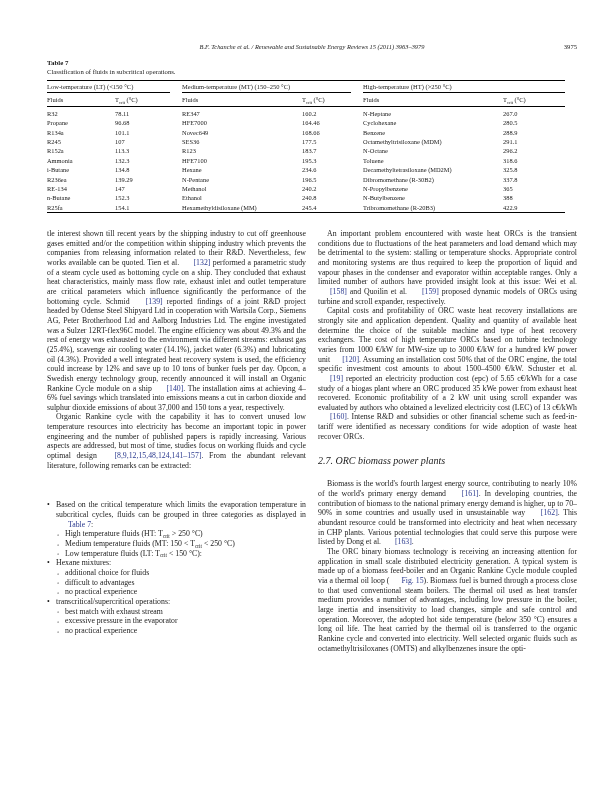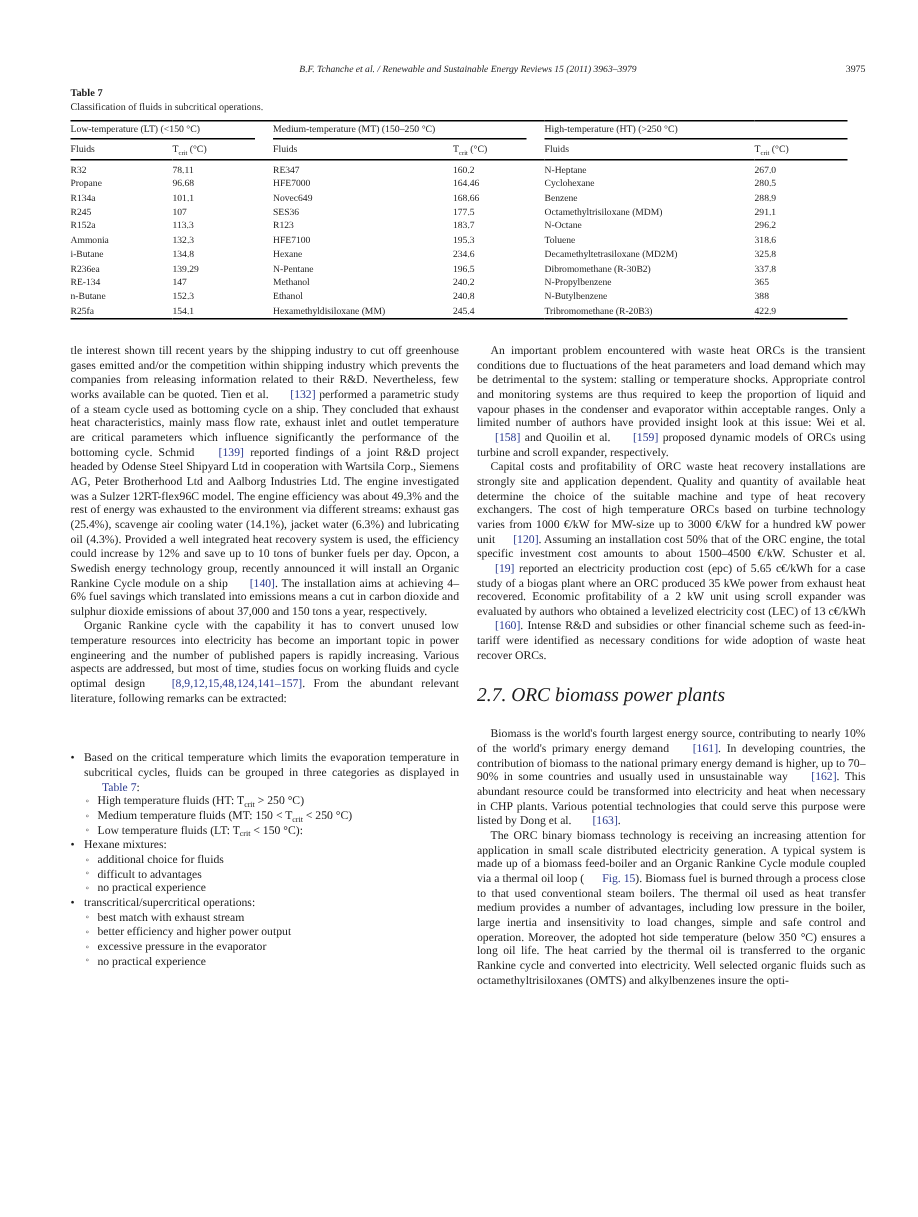--- a/index.html
+++ b/index.html
@@ -28,21 +28,21 @@
   tr.subhead th{border-bottom:1.5px solid #000;padding:2px 0 2.5px 0;font-size:6.5px;}
   tr.first-data td{padding-top:2.5px;}
   tbody td{font-size:6.4px;}
   sub{font-size:68%;line-height:0;position:relative;vertical-align:baseline;top:0.28em;}
 
   .columns{position:absolute;top:229px;left:47px;width:530px;display:flex;gap:12px;}
   .col{width:259px;}
   .col p{font-size:7.8px;line-height:9.65px;text-align:justify;margin:0;}
   .col p.indent{text-indent:9px;font-family:Liberation Serif, serif;}
   .cite{color:var(--link,#2b3a8f);cursor:pointer;padding-left:12px;}
-  .section-heading{font-style:italic;font-size:13px;margin:14px 0 13px 0;font-weight:normal;}
+  .section-heading{font-style:italic;font-size:10px;margin:14px 0 13px 0;font-weight:normal;}
   .list{margin-top:30px;}
   .bullet-row{display:flex;font-size:7.8px;line-height:9.65px;}
   .bullet-row .glyph{width:9px;flex:none;}
   .bullet-row .btext{flex:1;text-align:justify;}
   .sub-row{display:flex;font-size:7.8px;line-height:9.65px;margin-left:10px;}
   .sub-row .glyph{width:8px;flex:none;font-size:6.6px;position:relative;top:0.6px;}
   .sub-row .btext{flex:1;}
 </style>
 </head>
 <body>
@@ -218,24 +218,20 @@
         <div class="bullet-row">
           <span class="glyph">•</span>
           <div class="btext">transcritical/supercritical operations:</div>
         </div>
         <div class="sub-row">
           <span class="glyph">◦</span>
           <div class="btext">best match with exhaust stream</div>
         </div>
         <div class="sub-row">
           <span class="glyph">◦</span>
-          <div class="btext">better efficiency and higher power output</div>
-        </div>
-        <div class="sub-row">
-          <span class="glyph">◦</span>
           <div class="btext">excessive pressure in the evaporator</div>
         </div>
         <div class="sub-row">
           <span class="glyph">◦</span>
           <div class="btext">no practical experience</div>
         </div>
       </div>
     </div>
   <div class="col" id="col-right">
       <p class="indent">An important problem encountered with waste heat ORCs is the transient conditions due to fluctuations of the heat parameters and load demand which may be detrimental to the system: stalling or temperature shocks. Appropriate control and monitoring systems are thus required to keep the proportion of liquid and vapour phases in the condenser and evaporator within acceptable ranges. Only a limited number of authors have provided insight look at this issue: Wei et al. <span class="cite">[158]</span> and Quoilin et al. <span class="cite">[159]</span> proposed dynamic models of ORCs using turbine and scroll expander, respectively.</p>

